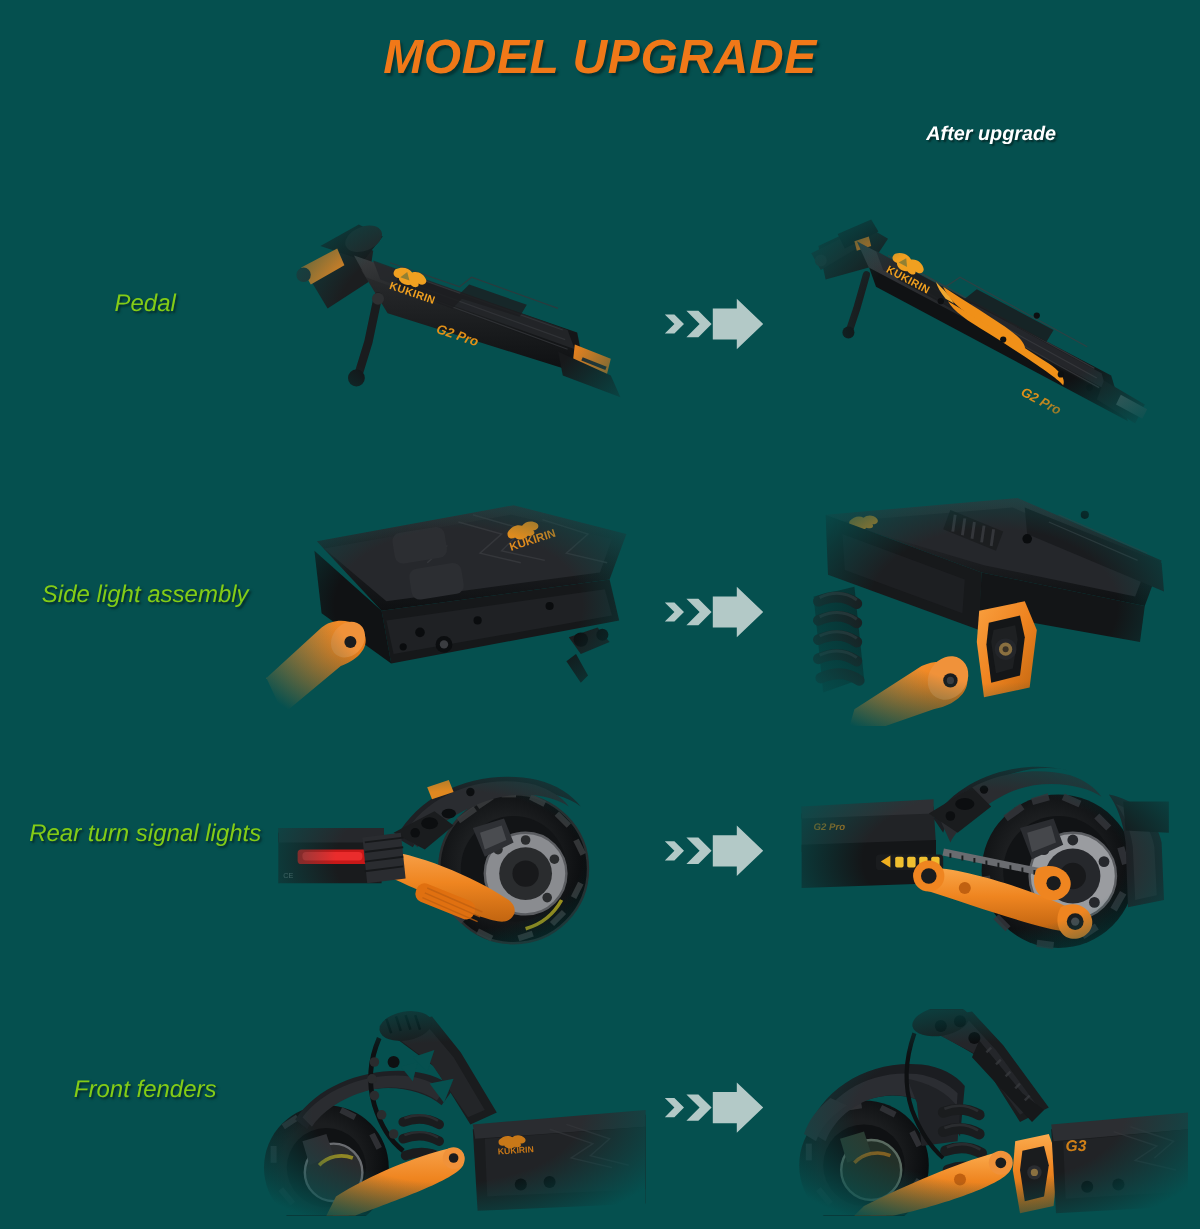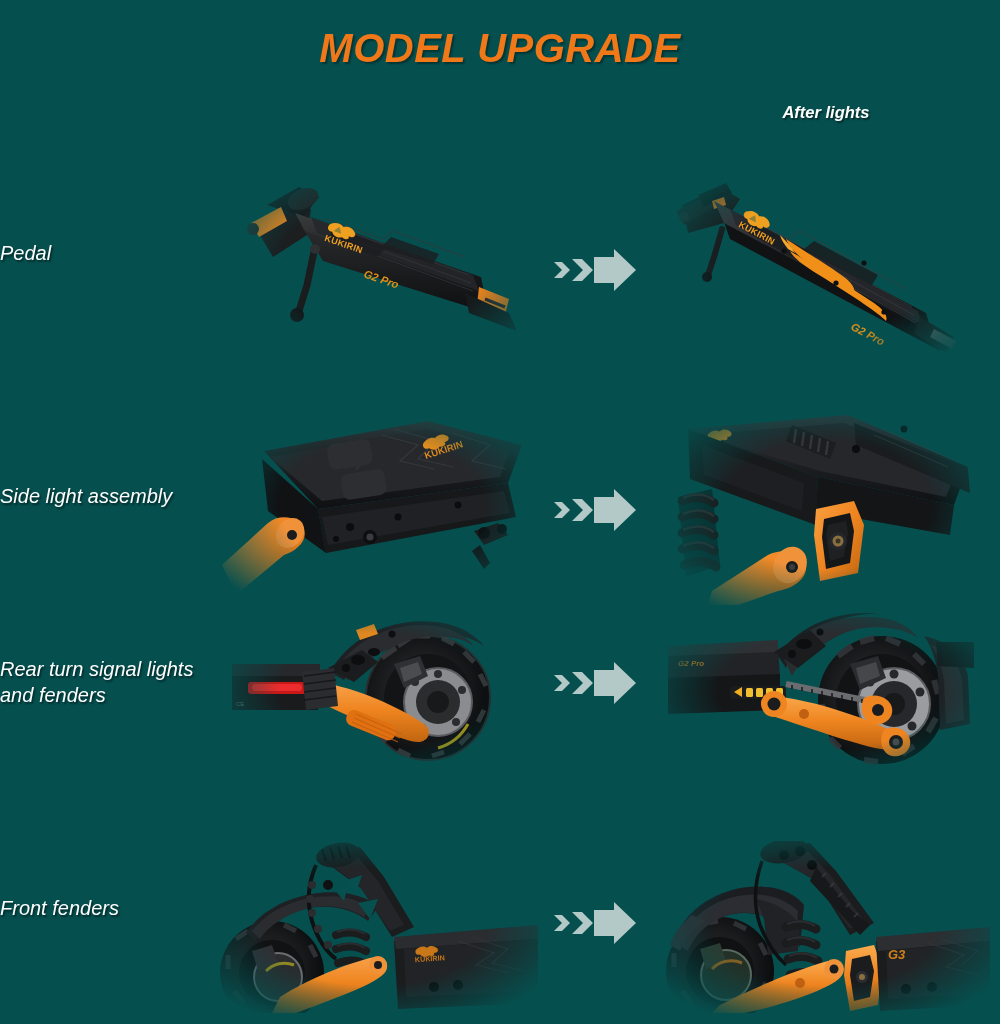--- a/index.html
+++ b/index.html
@@ -27,27 +27,27 @@
     color:#ffffff;
     text-shadow:1.5px 1.5px 1.5px rgba(0,0,0,0.45);
     text-align:center;
   }
   .col-head.before { left:300px; width:240px; }
   .col-head.after  { left:706px; width:240px; }
 
   .row { position:absolute; left:0; width:1000px; }
   .row-1 { top:160px; height:225px; }
   .row-2 { top:405px; height:210px;padding-left:31px; }
-  .row-3 { top:598px; height:185px; }
+  .row-3 { top:624px; height:185px; }
   .row-4 { top:833px; height:180px; }
 
   .row-label {
     position:absolute; left:0; width:242px;
-    text-align:left;
-    color:#ffffff;
+    text-align:center;
+    color:#84cc16;
     font-size:20px; font-style:italic;
     line-height:1.32;
     text-shadow:1.5px 1.5px 2px rgba(0,0,0,0.5);
   }
   .row-1 .row-label { top:80px; }
   .row-2 .row-label { top:78px; }
   .row-3 .row-label { top:58px; }
   .row-4 .row-label { top:62px; }
 
   .media { position:absolute; }
@@ -68,21 +68,21 @@
   .row-3 .arrow { left:548px; top:60px; }
   .row-4 .arrow { left:548px; top:65px; }
 </style>
 </head>
 <body style="background: rgb(5, 80, 79);">
 
 <div class="page">
 
   <div class="title">MODEL UPGRADE</div>
 
-  <div class="col-head after">After lights</div>
+  <div class="col-head after">After upgrade</div>
 
   <div class="row row-1">
     <div class="row-label">
       <div>Pedal</div>
     </div>
 
     <div class="media m1-before">
       <svg width="300" height="200" viewBox="0 0 300 200">
         <defs>
           <linearGradient id="deck1a" x1="0" y1="0" x2="0.4" y2="1">
@@ -390,21 +390,20 @@
           <circle cx="124" cy="162" r="3" fill="#3a3c40"></circle>
         </g>
         <rect x="0" y="0" width="320" height="200" fill="url(#fade2b)"></rect>
       </svg>
     </div>
   </div>
 
   <div class="row row-3">
     <div class="row-label">
       <div>Rear turn signal lights</div>
-      <div>and fenders</div>
     </div>
 
     <div class="media m3-before">
       <svg width="300" height="170" viewBox="0 0 300 170">
         <defs>
           <linearGradient id="orange3a" x1="0" y1="0" x2="0" y2="1">
             <stop offset="0" stop-color="#f7a14a"></stop>
               <stop offset="0.45" stop-color="#ef8520"></stop>
               <stop offset="1" stop-color="#c26510"></stop>
           </linearGradient>

